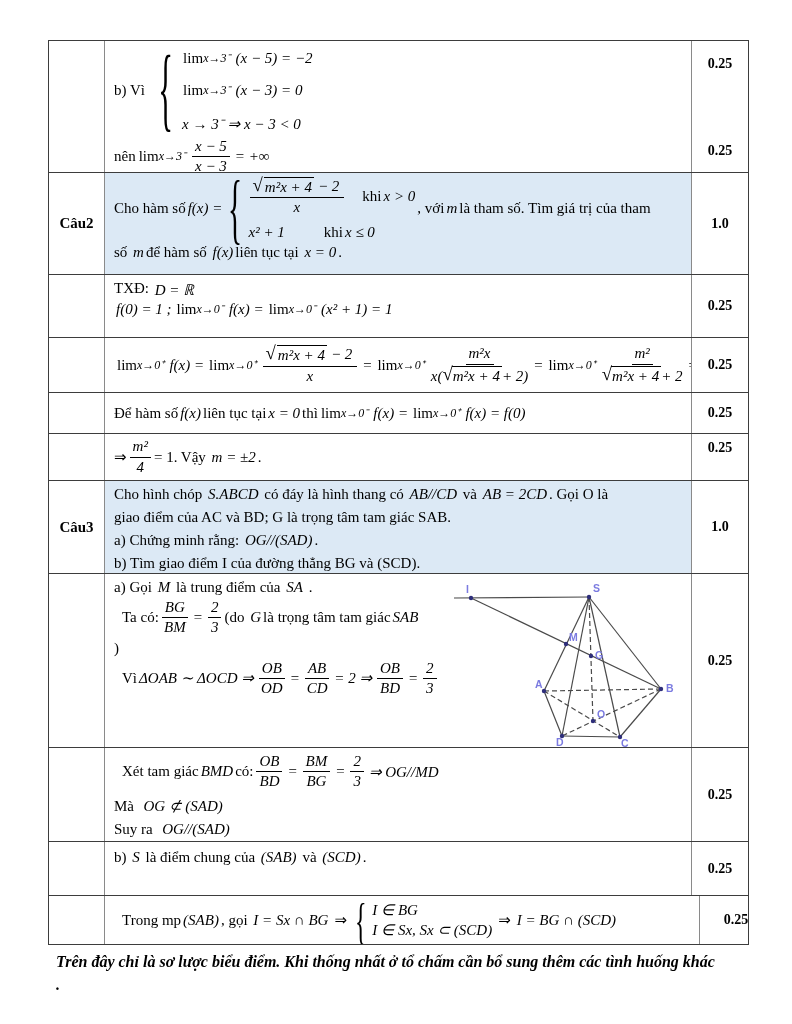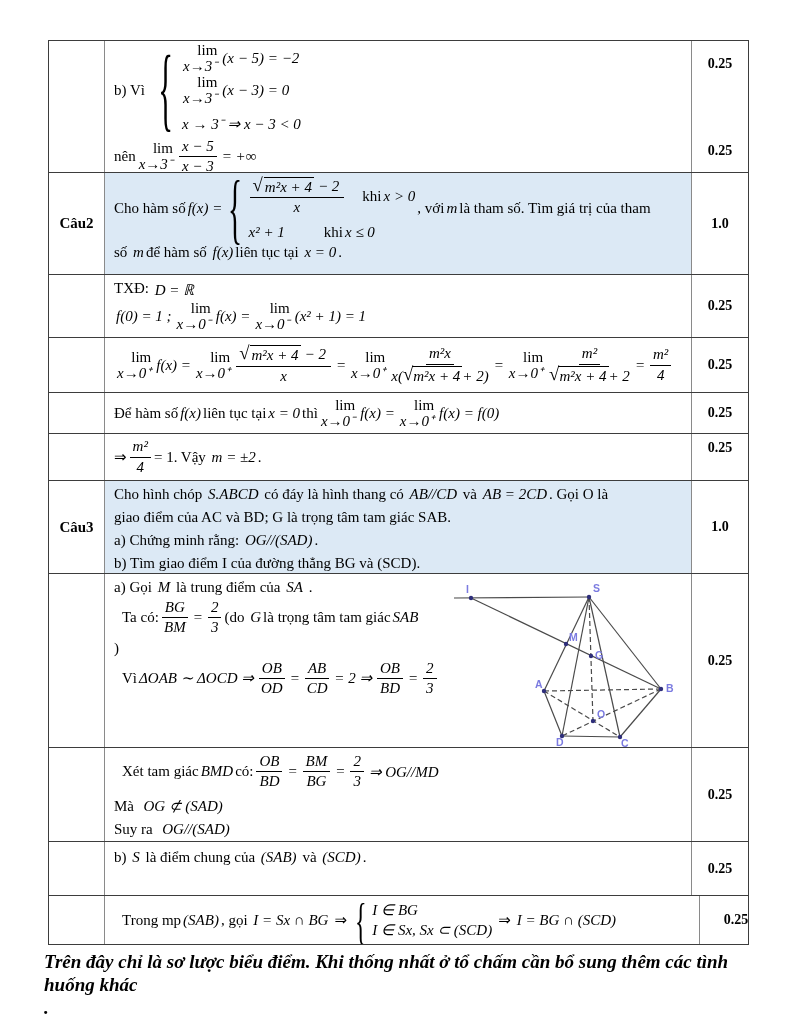--- a/index.html
+++ b/index.html
@@ -13,23 +13,23 @@
   .cell{box-sizing:border-box;position:relative;overflow:hidden;}
   .lbl{border-right:1px solid #8a8a8a;display:flex;align-items:center;justify-content:center;font-weight:bold;}
   .cnt{border-right:1px solid #8a8a8a;padding:2px 6px 2px 9px;}
   .hl{background:#dce9f5;}
   .scr{display:flex;align-items:center;justify-content:center;font-weight:bold;font-size:14px;}
   .scr-split{flex-direction:column;justify-content:space-between;padding:15px 0 13px;}
   .scr-top{align-items:flex-start;padding-top:6px;}
 
   .t{font-style:normal;}
   .m{font-style:italic;margin:0 2px;white-space:nowrap;}
-  .lim{display:inline-flex;flex-direction:column;align-items:flex-end;line-height:1;margin:0 3px;vertical-align:middle;}
+  .lim{display:inline-flex;flex-direction:row;align-items:flex-start;line-height:1;margin:0 3px;vertical-align:middle;}
   .lim .lw{font-style:normal;}
-  .lim .ls{font-size:15px;font-style:italic;margin-top:1px;}
+  .lim .ls{font-size:12px;font-style:italic;margin-top:1px;}
   .frac{display:inline-flex;flex-direction:column;align-items:center;line-height:1.15;margin:0 3px;vertical-align:middle;font-style:italic;}
   .frac .num{border-bottom:1px solid #000;padding:0 3px 1px;display:inline-flex;align-items:center;white-space:nowrap;}
   .frac .den{padding-top:1px;white-space:nowrap;}
   .sqrt{display:inline-flex;align-items:flex-start;white-space:nowrap;}
   .sqrt .sgn{font-style:normal;font-size:1.25em;line-height:1;margin-right:-1px;transform:translateY(-1px);}
   .sqrt .rad{border-top:1px solid #000;padding:1px 2px 0 1px;}
   .brace{display:inline-block;font-style:normal;line-height:1;transform-origin:center;}
 
   .r1top{display:flex;align-items:center;margin-top:1px;}
   .r1top .brace{font-size:44px;transform:scale(0.7,2.1);margin:0 4px 0 10px;}
@@ -51,21 +51,21 @@
   .linetext{line-height:23px;}
 
   .r8text{width:354px;}
   .r8l2,.r8l4,.r9l1{display:flex;align-items:center;margin-left:8px;}
   .diagram{position:absolute;left:344px;top:5px;}
 
   .r11line{display:flex;align-items:center;height:100%;}
   .r11line .brace{font-size:32px;transform:scale(0.75,1.6);margin:0 2px;}
   .r11stack{display:flex;flex-direction:column;gap:2px;}
 
-  .footer{position:absolute;left:44px;top:950px;width:702px;font-style:italic;font-weight:bold;font-size:19px;line-height:23px;}
+  .footer{position:absolute;left:56px;top:950px;width:702px;font-style:italic;font-weight:bold;font-size:16px;line-height:23px;}
 </style>
 </head>
 <body>
 
 <div class="gradetable">
 
   <div class="trow" style="height:132px">
     <div class="cell lbl"></div>
     <div class="cell cnt">
       <div class="r1top">

